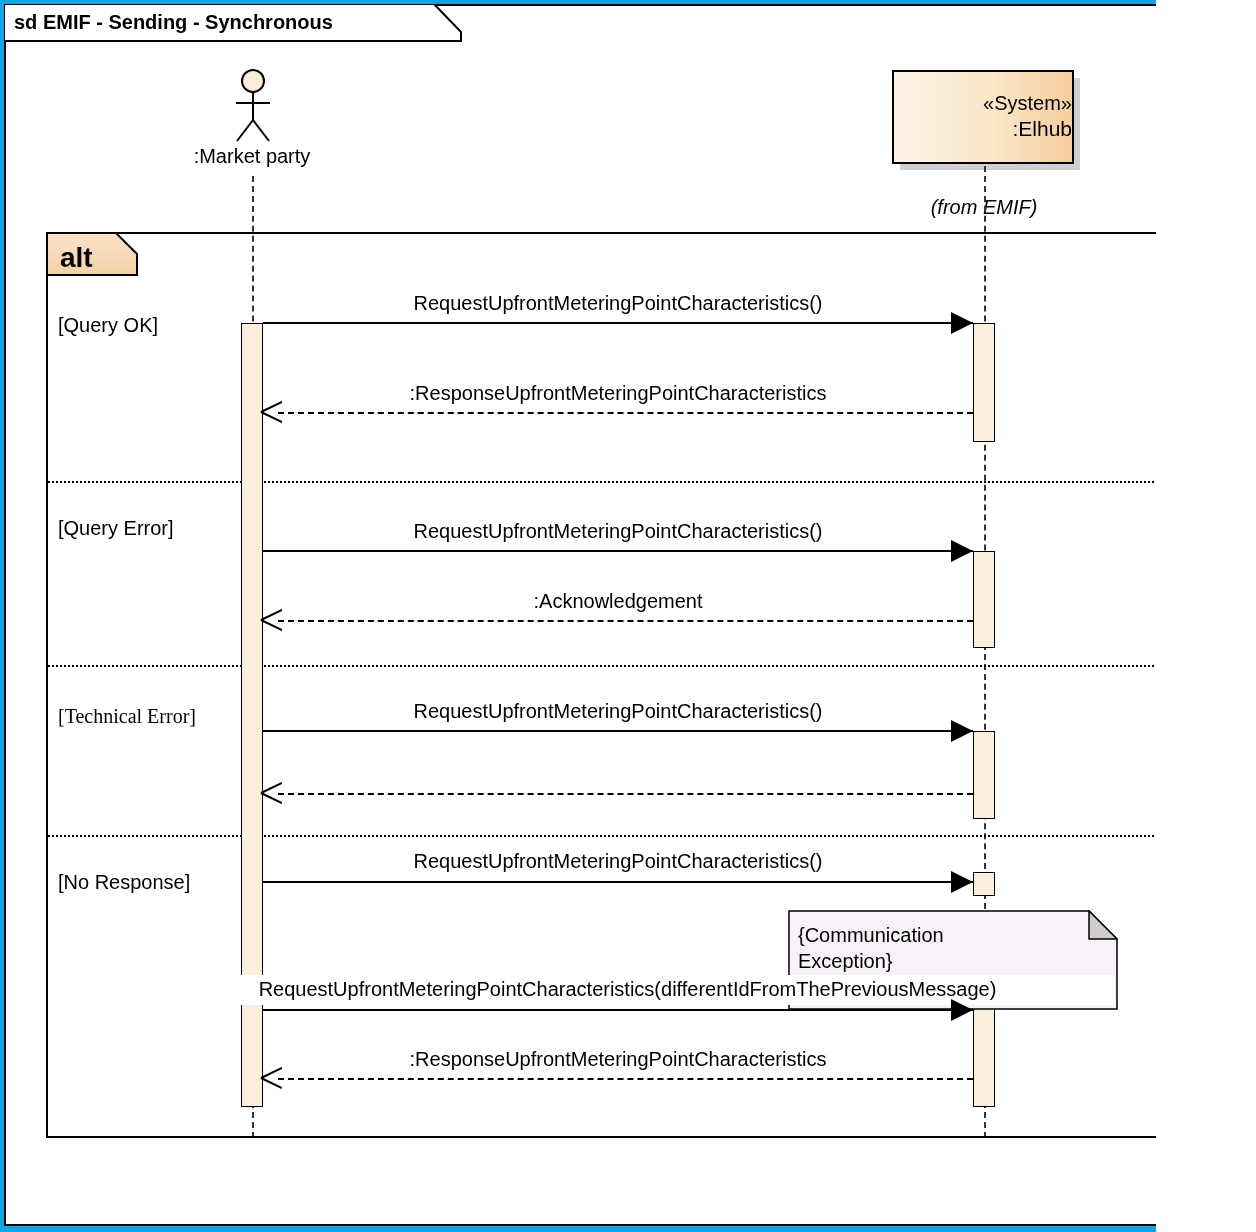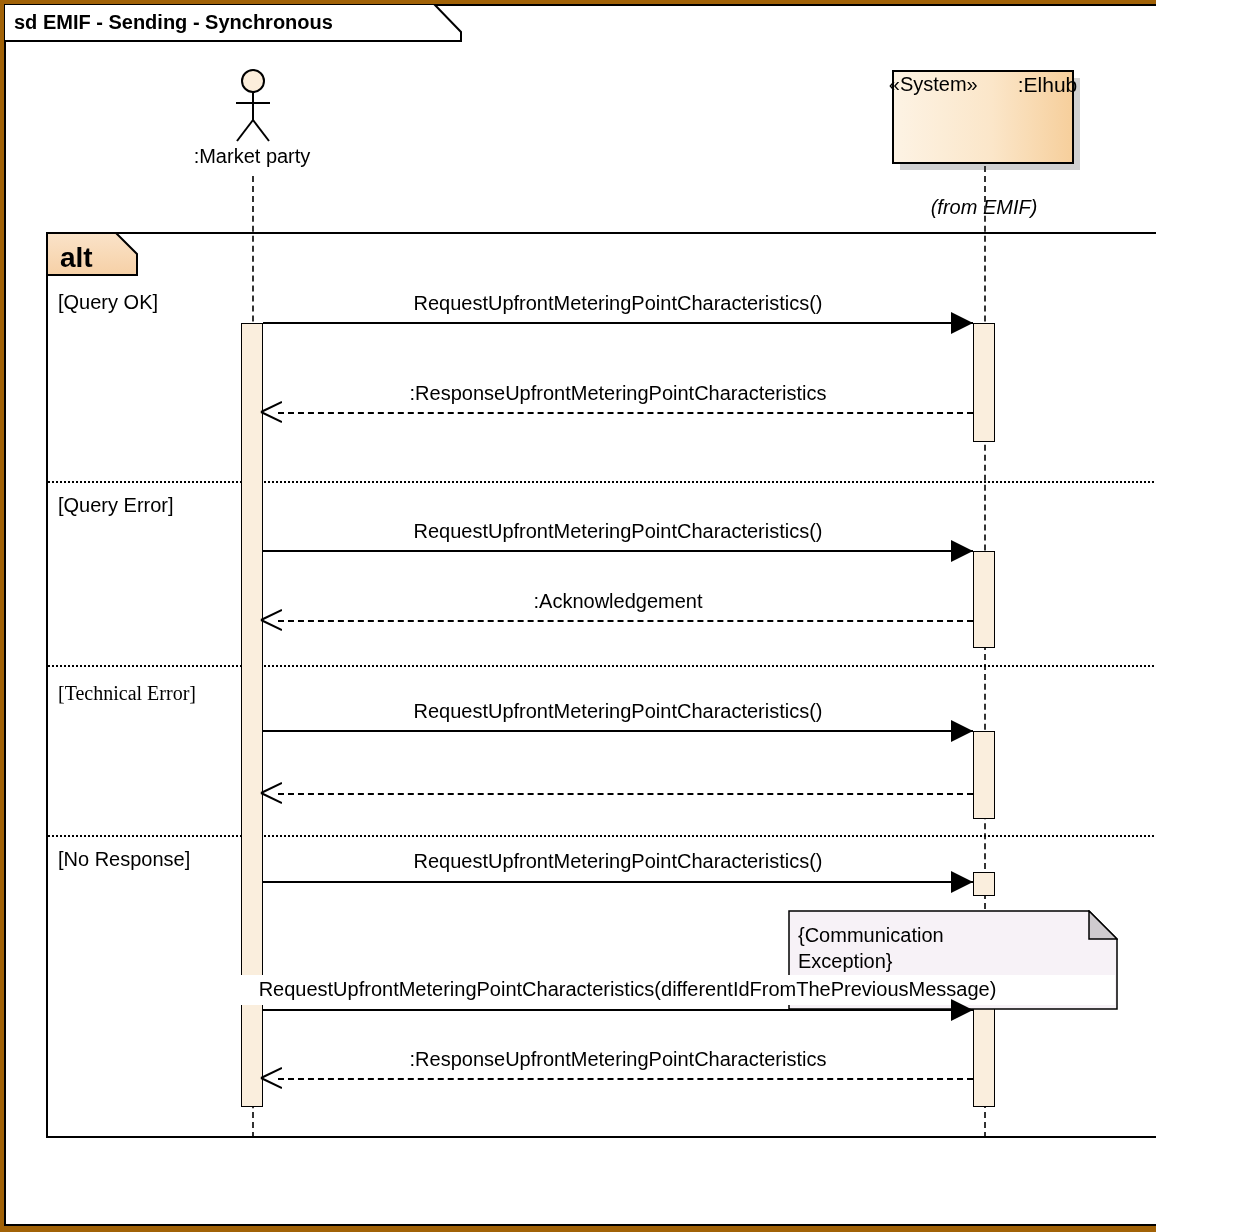--- a/index.html
+++ b/index.html
@@ -7,21 +7,21 @@
     padding: 0;
     background: #ffffff;
   }
   body {
     font-family: "Liberation Sans", sans-serif;
   }
   #canvas {
     position: relative;
     width: 1156px;
     height: 1232px;
-    background: #a16207;
+    background: #0ea5e9;
     overflow: hidden;
   }
 
   
   .sd-frame {
     position: absolute;
     left: 4px;
     top: 4px;
     width: 1246px;
     height: 1222px;
@@ -58,22 +58,22 @@
   .system-box-shadow {
     position: absolute;
     background: #d0d0d0;
   }
   .system-box {
     position: absolute;
     border: 2px solid #000000;
     box-sizing: border-box;
     background: linear-gradient(to right, #fdf3e4 0%, #fbe6c9 55%, #f6cf9c 100%);
     display: flex;
-    flex-direction: row;
-    align-items: flex-start;
+    flex-direction: column;
+    align-items: flex-end;
     justify-content: center;
   }
   .system-stereo {
     font-size: 20px;
     color: #000000;
     line-height: 1.25;
   }
   .system-name {
     font-size: 21px;
     color: #000000;
@@ -99,20 +99,21 @@
   .alt-divider {
     position: absolute;
     height: 0;
     border-top: 2px dotted #000000;
   }
   .guard {
     position: absolute;
     font-size: 20px;
     color: #000000;
     white-space: nowrap;
+    margin-top: 23px;
   }
 
   
   .activation {
     position: absolute;
     background: #faeedd;
     border: 1.5px solid #000000;
     box-sizing: border-box;
   }
 

